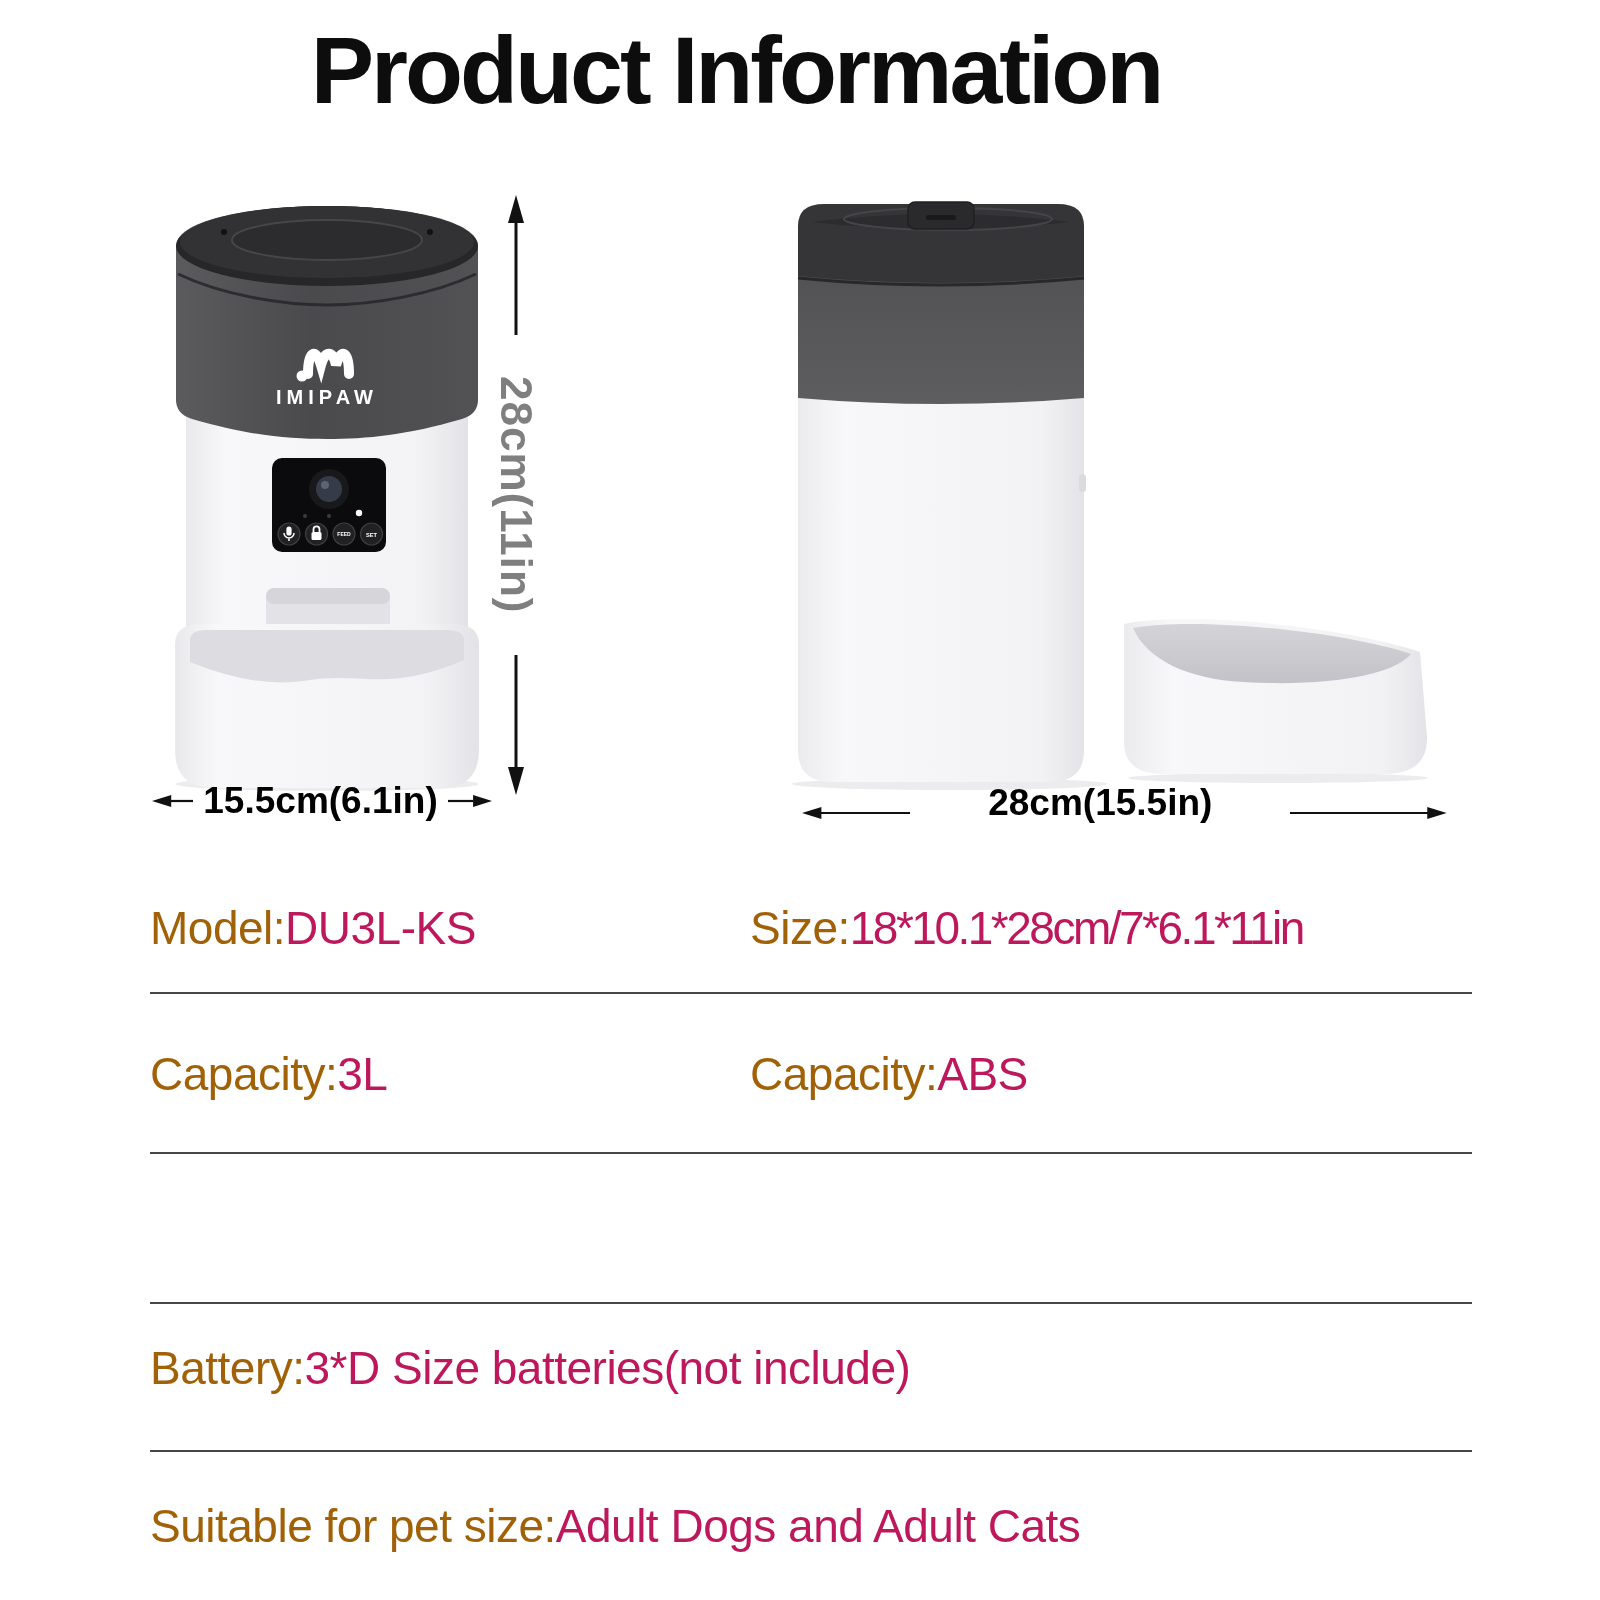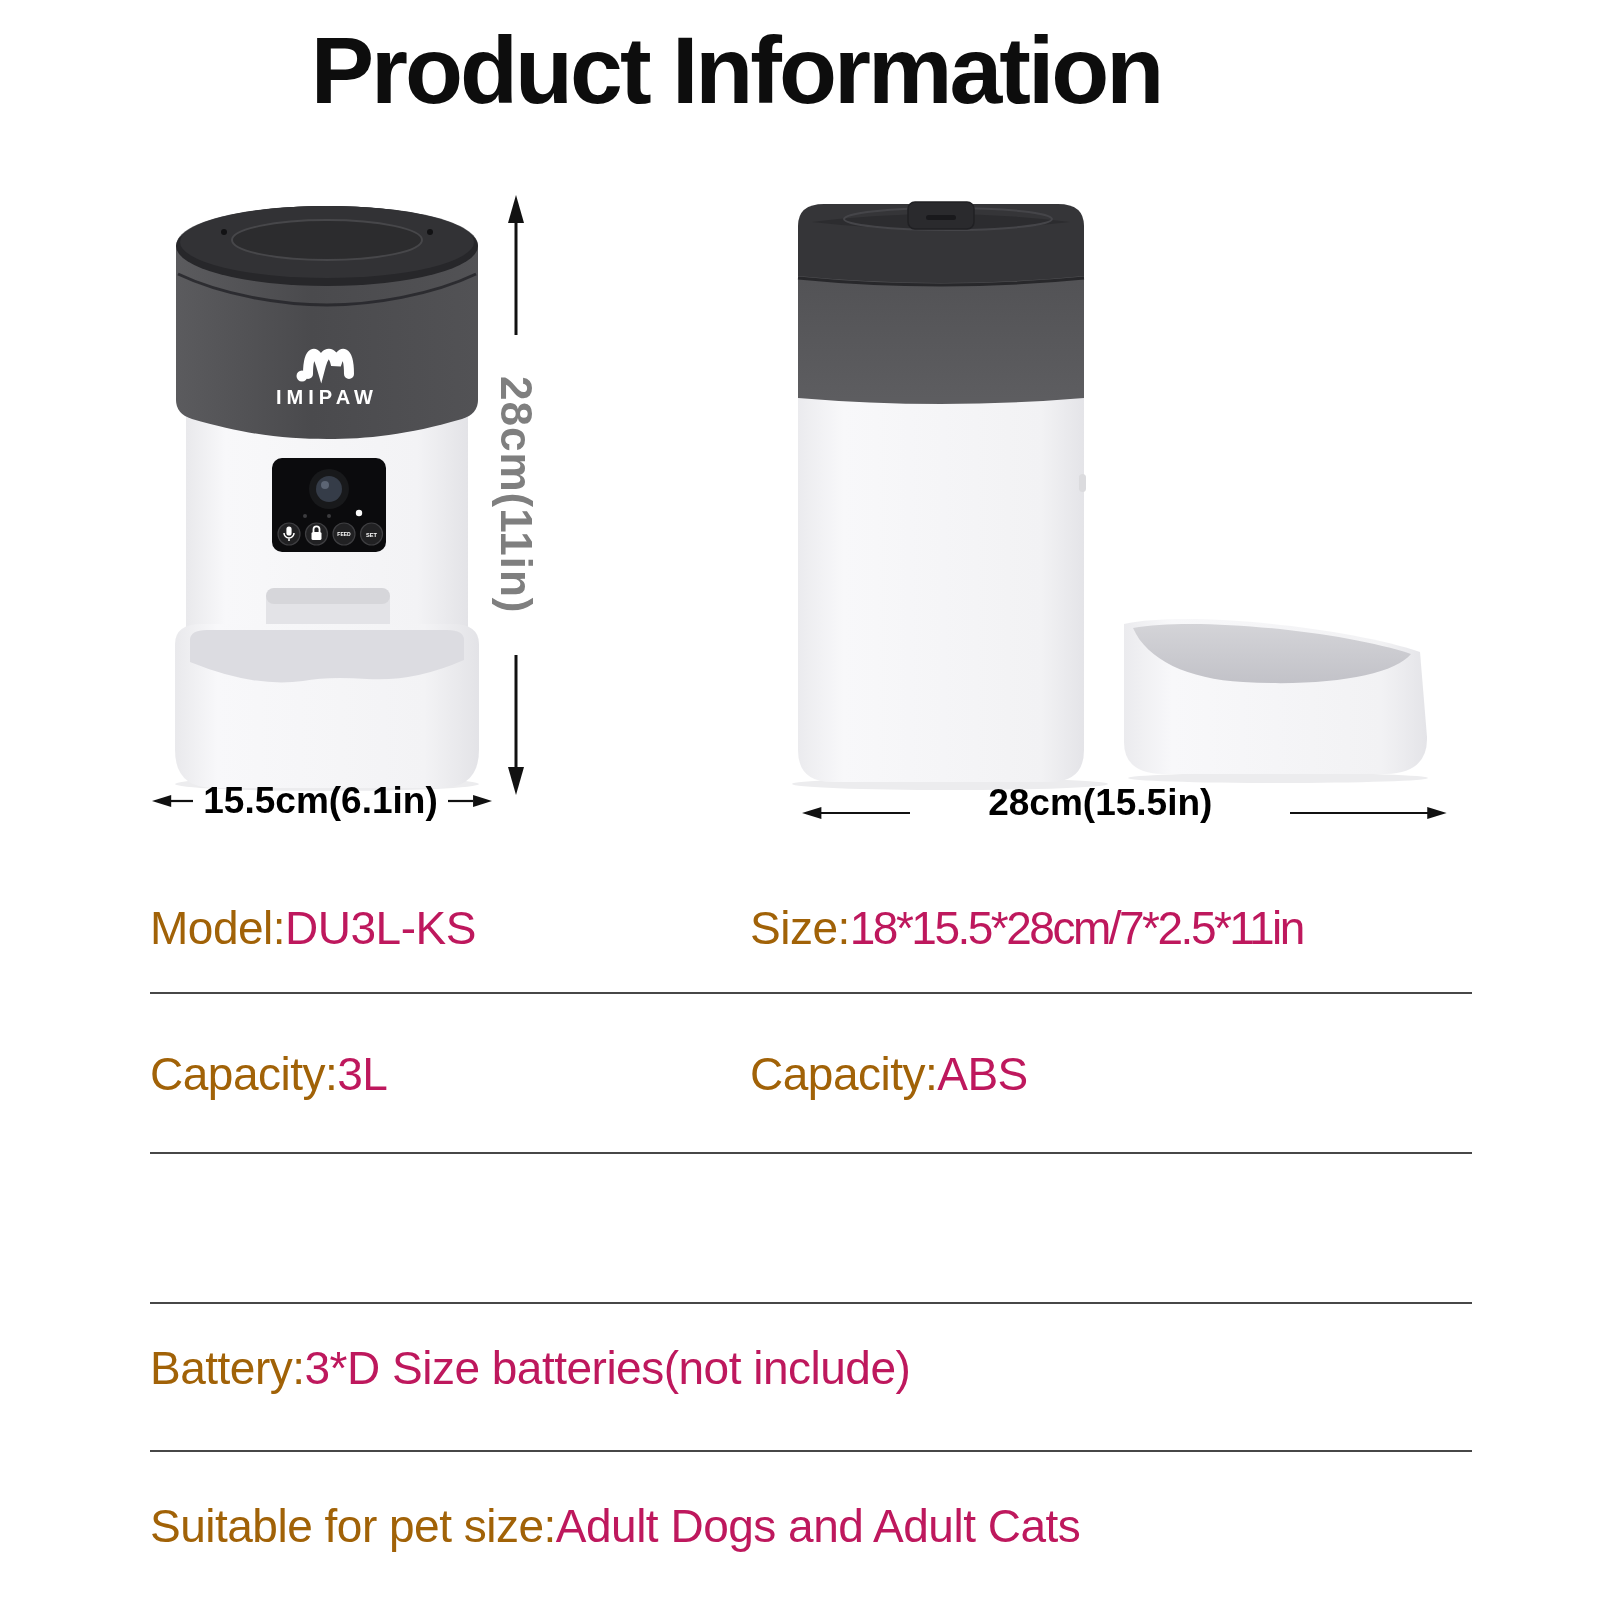--- a/index.html
+++ b/index.html
@@ -190,21 +190,21 @@
     </svg>
   </div>
 
   <div class="specs">
 
     <div class="srow" style="top:22px">
       <div class="scell">
         <span class="lbl">Model:</span><span class="val">DU3L-KS</span>
       </div>
       <div class="scell right">
-        <span class="lbl">Size:</span><span class="val cond">18*15.5*28cm/7*2.5*11in</span>
+        <span class="lbl">Size:</span><span class="val cond">18*10.1*28cm/7*6.1*11in</span>
       </div>
     </div>
     <div class="sdiv" style="top:122px"></div>
 
     <div class="srow" style="top:168px">
       <div class="scell">
         <span class="lbl">Capacity:</span><span class="val">3L</span>
       </div>
       <div class="scell right">
         <span class="lbl">Capacity:</span><span class="val">ABS</span>

